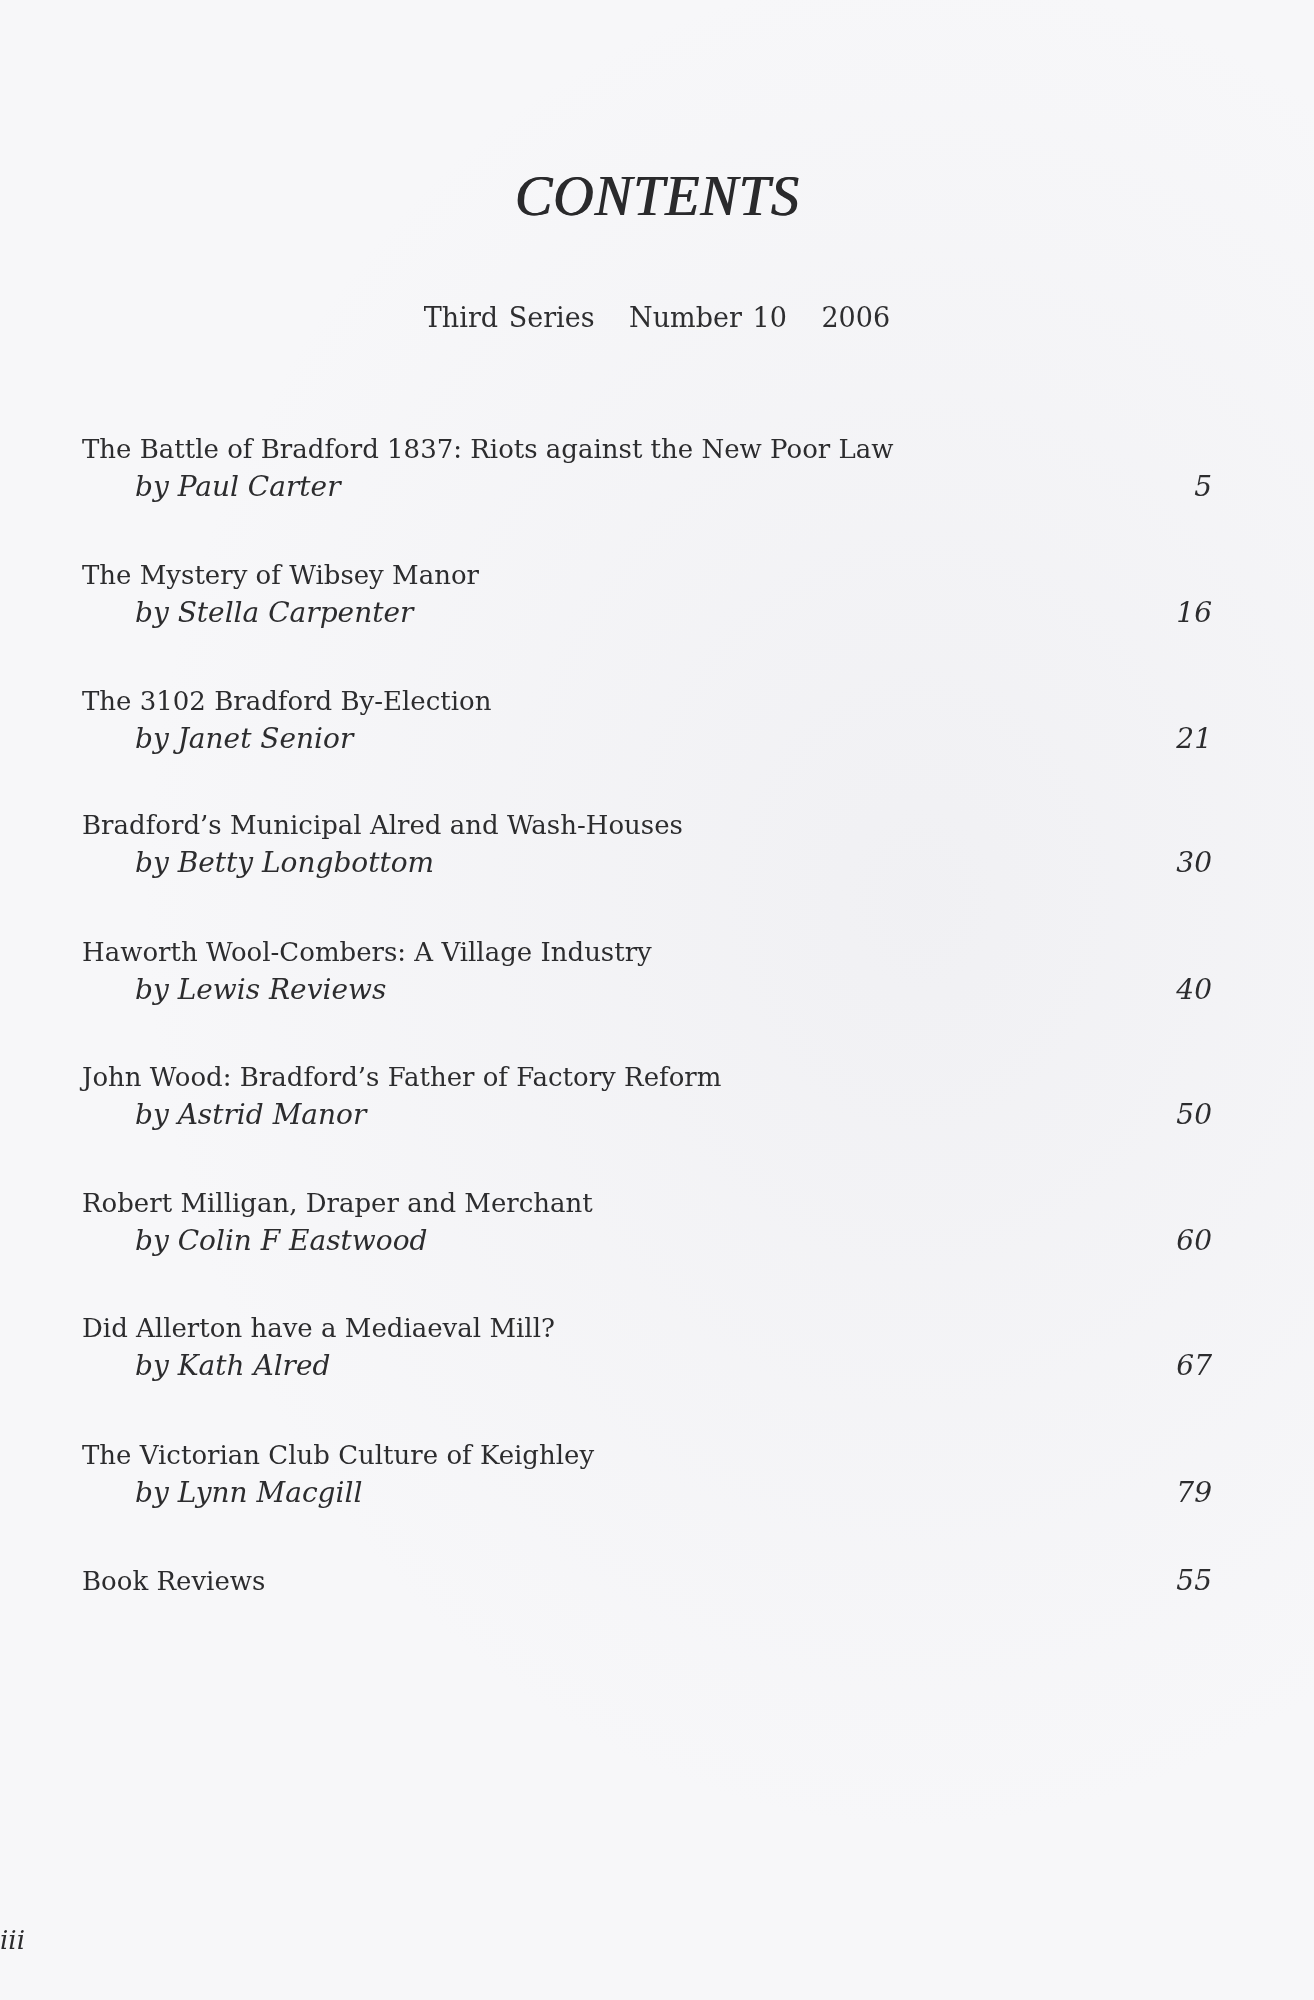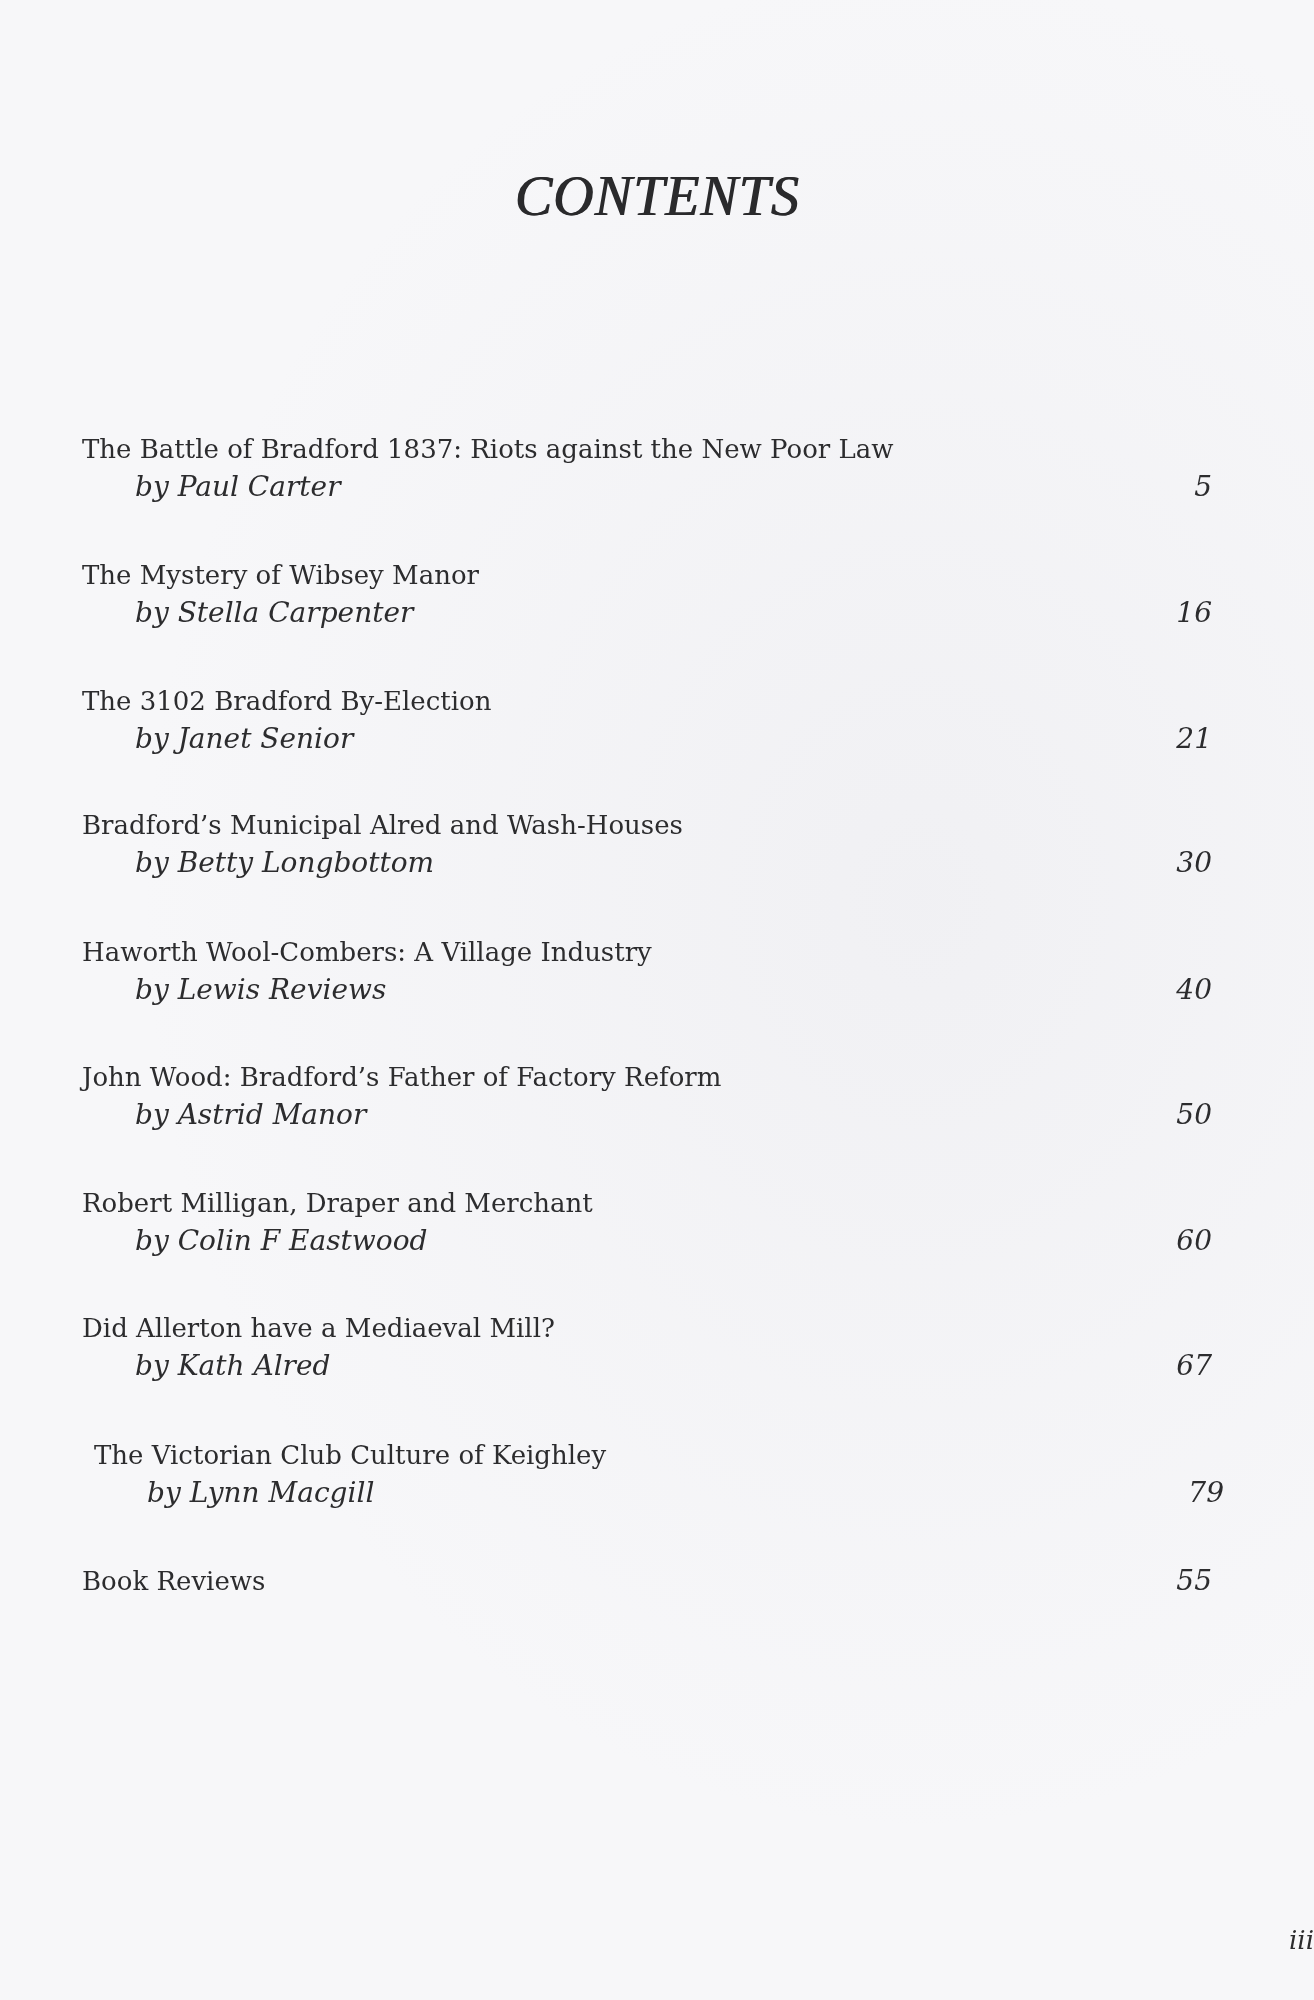--- a/index.html
+++ b/index.html
@@ -83,34 +83,39 @@
       line-height: 38px;
       color: #2c2c2e;
     }
     .entry.single .entry-page { top: 0; }
 
     .folio {
       position: absolute;
       left: 0;
       width: 1314px;
       top: 1925px;
-      text-align: right;
+      text-align: left;
       font-family: "DejaVu Serif", serif;
       font-style: italic;
       font-size: 26px;
       color: #2c2c2e;
     }
   </style>
 </head>
 <body>
 
 <div class="page">
 
   <div class="title">CONTENTS</div>
 
+  <div class="subtitle">
+    <span>Third Series</span>
+    <span>Number 10</span>
+    <span>2006</span>
+  </div>
 
   <div class="entry" style="top:430px;">
     <div class="entry-title">The Battle of Bradford 1837: Riots against the New Poor Law</div>
     <div class="entry-author">by Paul Carter</div>
     <div class="entry-page">5</div>
   </div>
 
   <div class="entry" style="top:556px;">
     <div class="entry-title">The Mystery of Wibsey Manor</div>
     <div class="entry-author">by Stella Carpenter</div>
@@ -146,21 +151,21 @@
     <div class="entry-author">by Colin F Eastwood</div>
     <div class="entry-page">60</div>
   </div>
 
   <div class="entry" style="top:1309px;">
     <div class="entry-title">Did Allerton have a Mediaeval Mill?</div>
     <div class="entry-author">by Kath Alred</div>
     <div class="entry-page">67</div>
   </div>
 
-  <div class="entry" style="top:1436px;margin-left:12px;">
+  <div class="entry" style="top:1436px;">
     <div class="entry-title">The Victorian Club Culture of Keighley</div>
     <div class="entry-author">by Lynn Macgill</div>
     <div class="entry-page">79</div>
   </div>
 
   <div class="entry single" style="top:1562px;">
     <div class="entry-title">Book Reviews</div>
     <div class="entry-page">55</div>
   </div>
 

